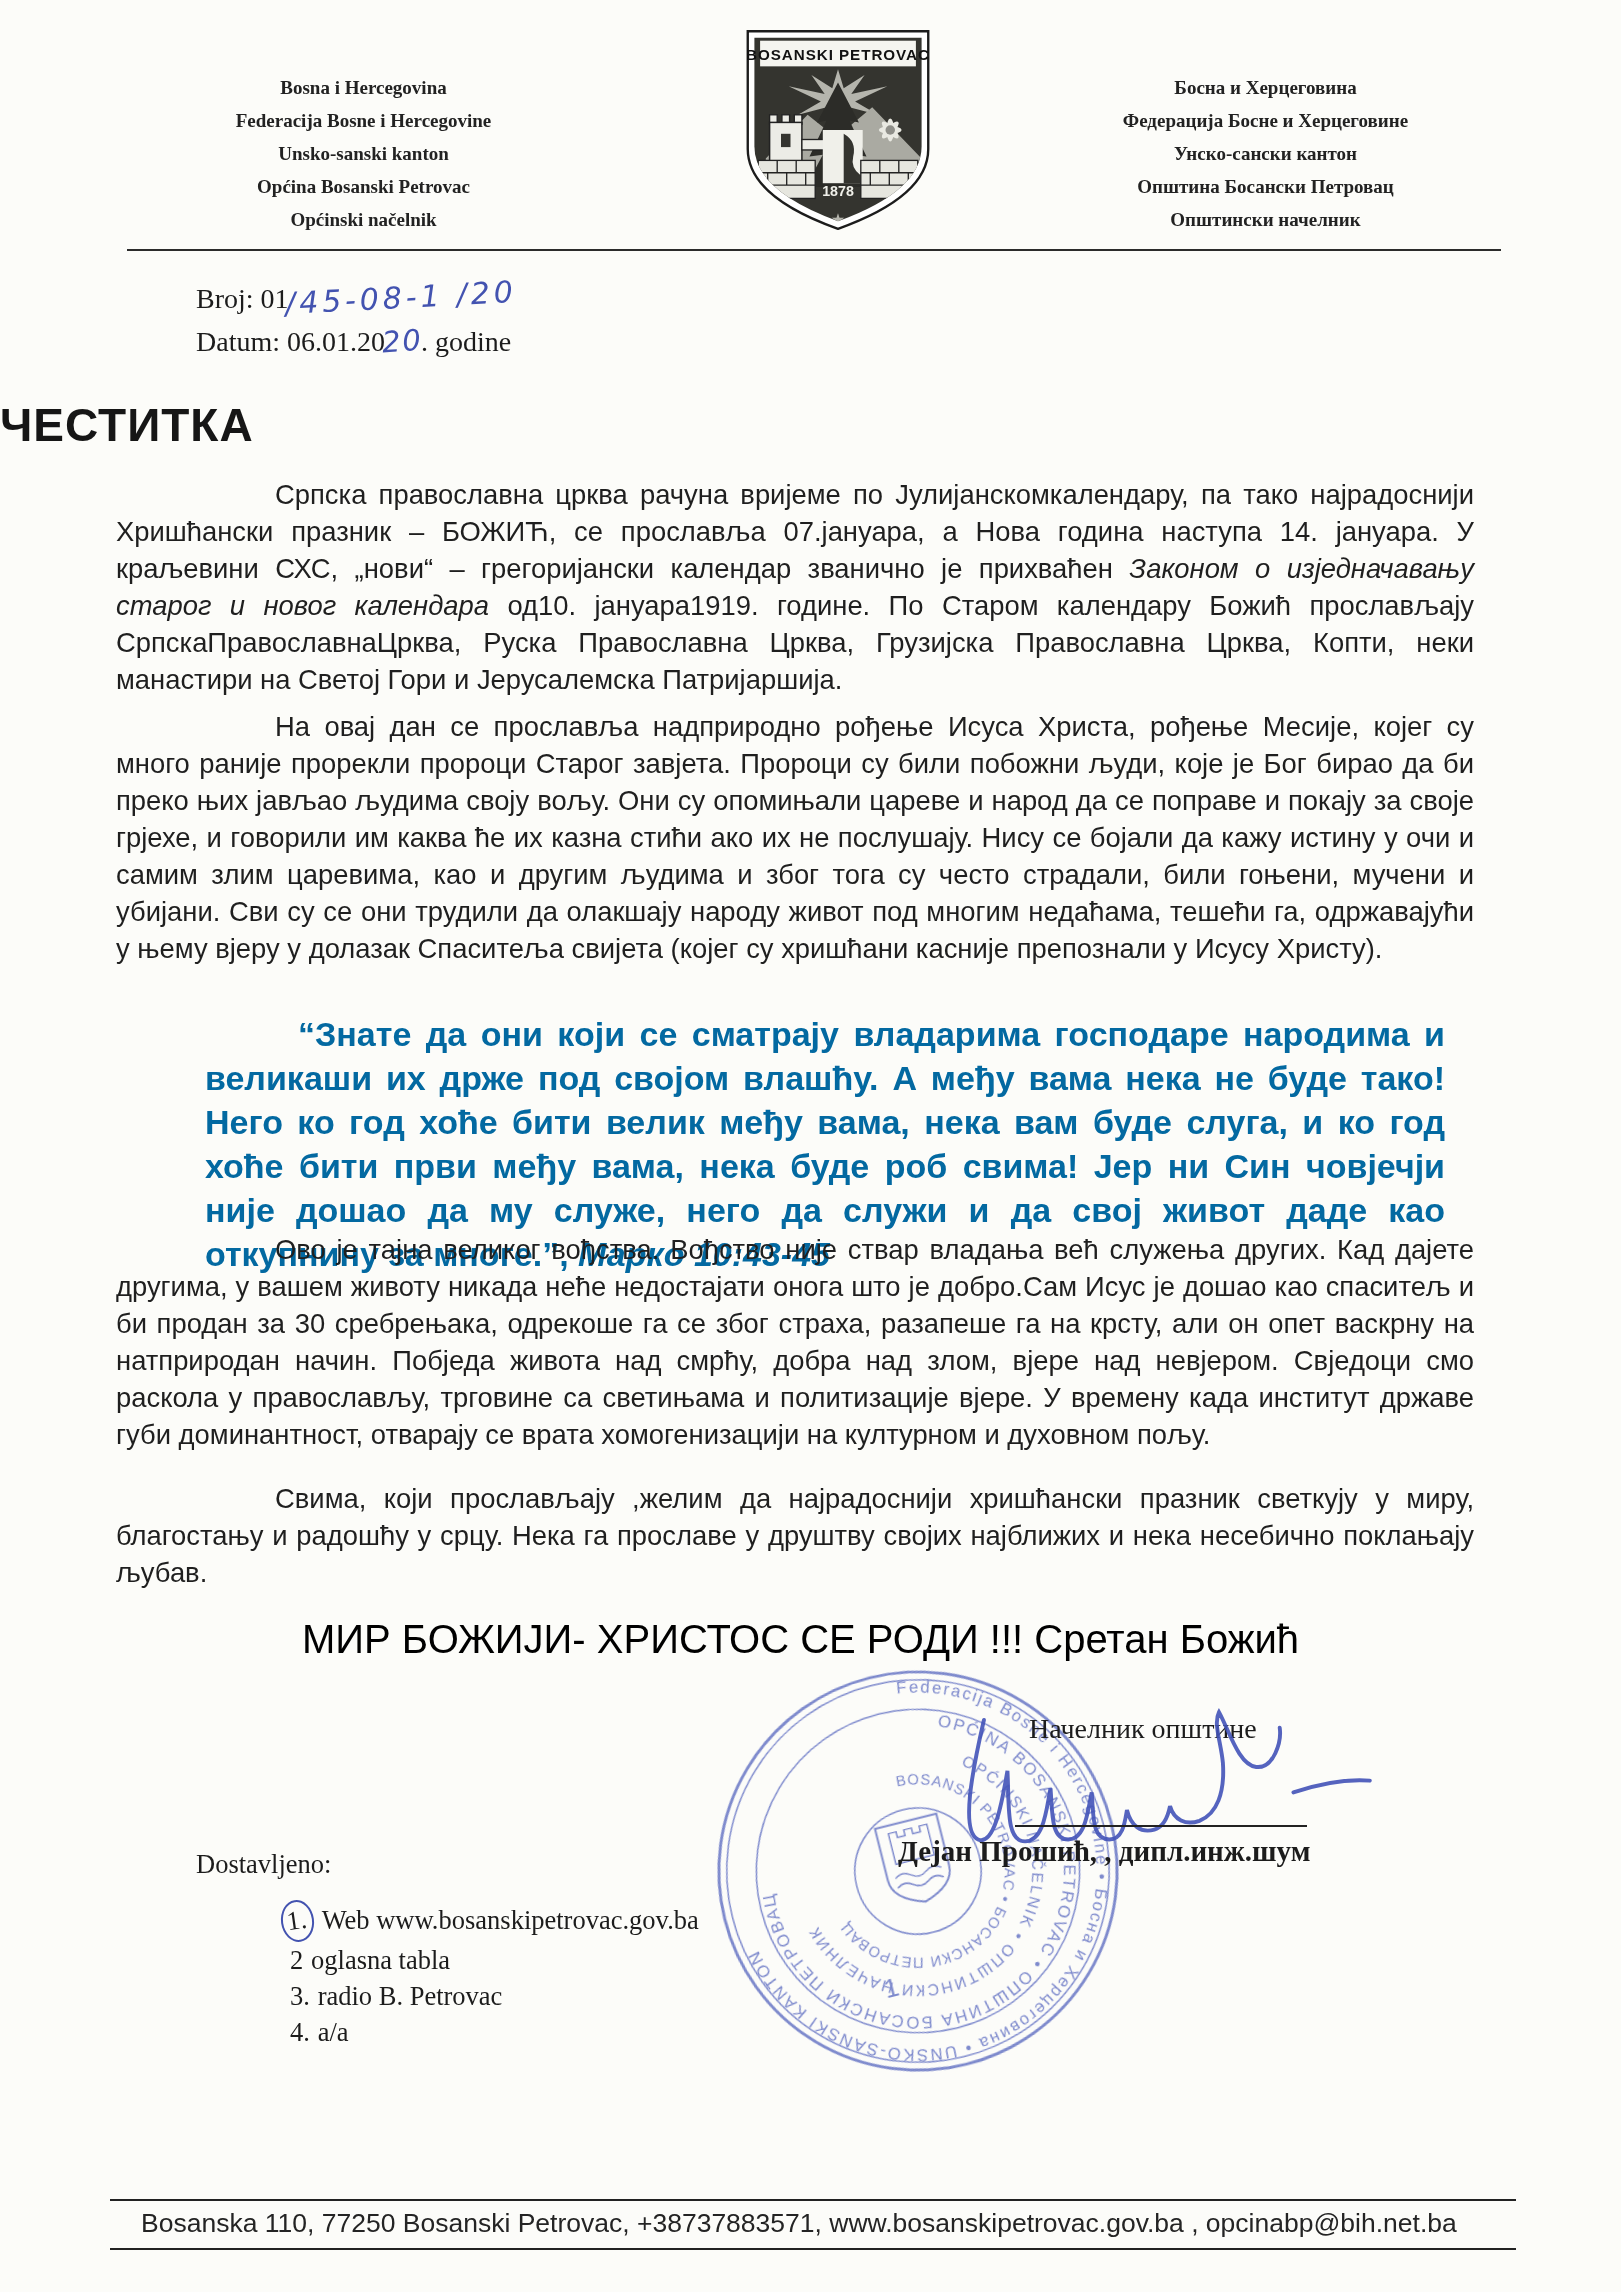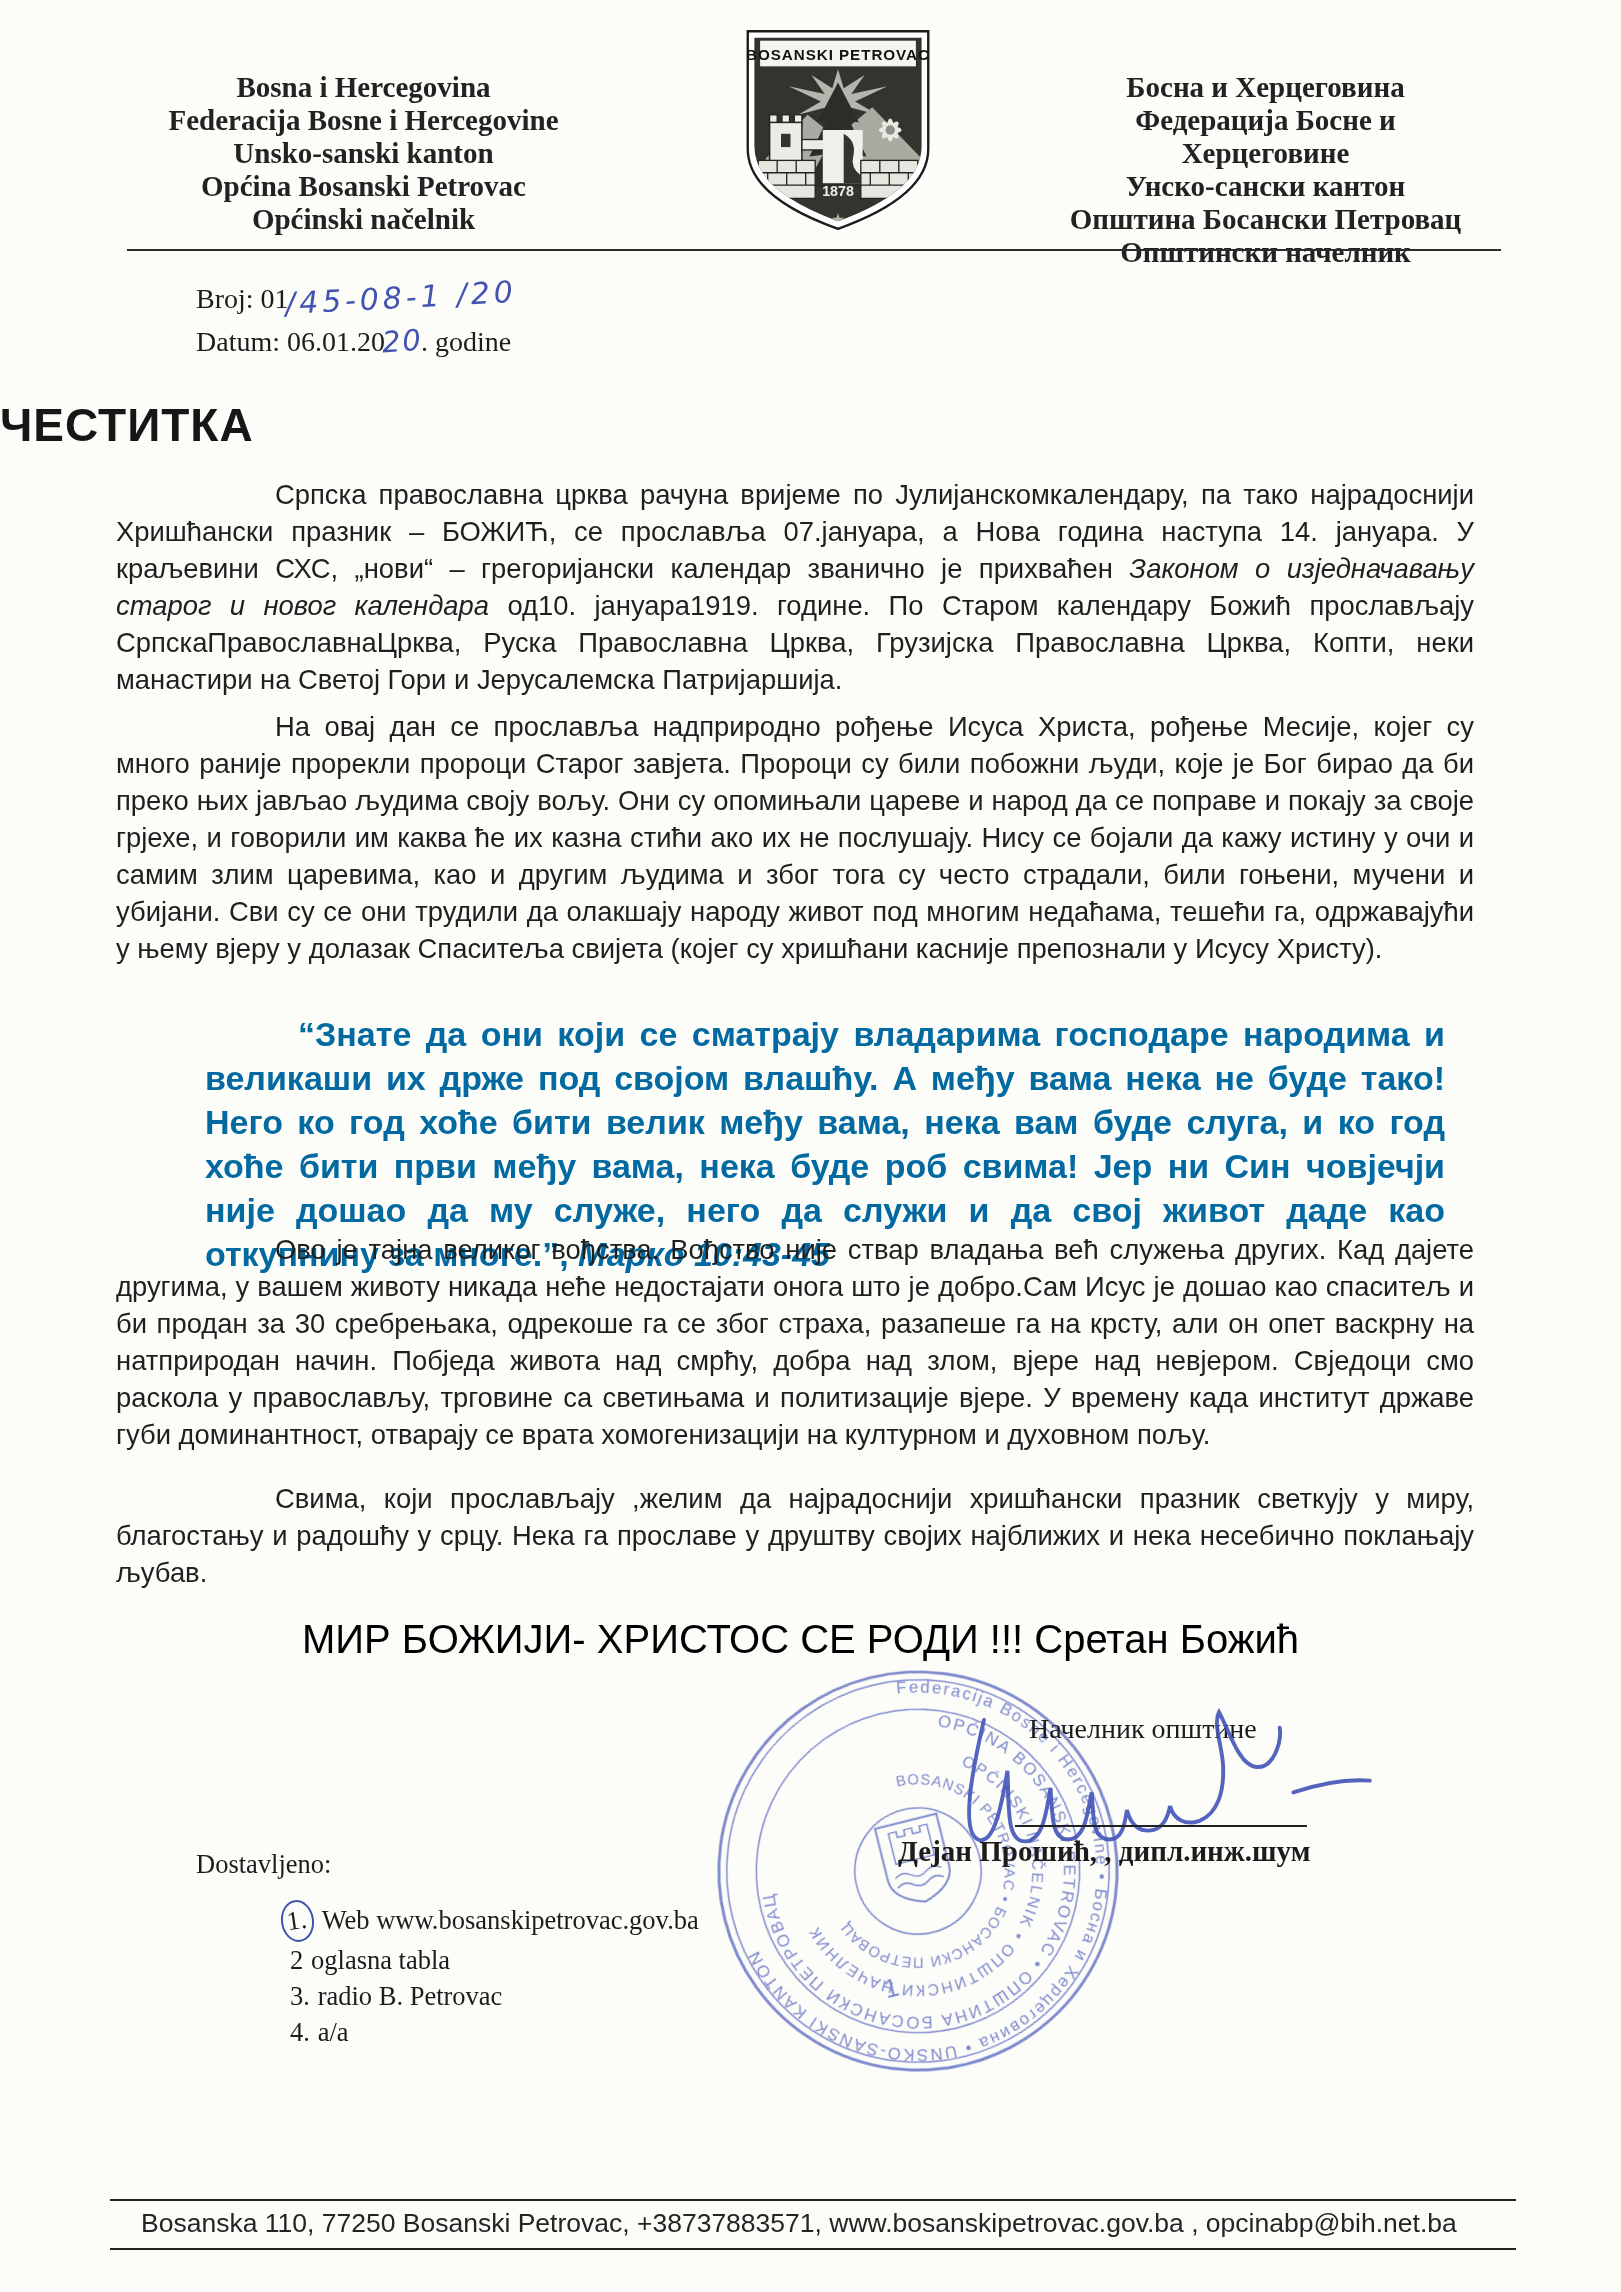--- a/index.html
+++ b/index.html
@@ -1,20 +1,20 @@
 <!DOCTYPE html>
 <html><head>
 <meta charset="utf-8">
 <style>
   html,body{margin:0;padding:0;background:#777;}
   .page{position:relative;width:1621px;height:2293px;background:#fcfcf9;
         font-family:"Liberation Serif",serif;color:#1c1c1c;overflow:hidden;margin:0 auto;}
 
   
-  .lh-col{position:absolute;text-align:center;font-weight:bold;font-size:29px;line-height:33px;color:#222;}
+  .lh-col{position:absolute;text-align:center;font-weight:bold;font-size:19px;line-height:33px;color:#222;}
   .lh-left{left:147px;top:71px;width:433px;}
   .lh-right{left:1051px;top:71px;width:429px;}
   .emblem{position:absolute;left:743px;top:25.5px;width:190px;height:208px;}
 
   .rule{position:absolute;left:127px;top:249px;width:1374px;border-top:2.9px solid #2b2b2b;}
 
   
   .refblock{position:absolute;left:196px;top:276px;font-size:28px;line-height:43px;}
   .hand{font-family:"DejaVu Sans",sans-serif;font-style:italic;color:#4353b0;display:inline-block;}
   .hand-broj{font-size:30px;letter-spacing:3.9px;transform:rotate(-3deg);margin-left:-3.9px;}

